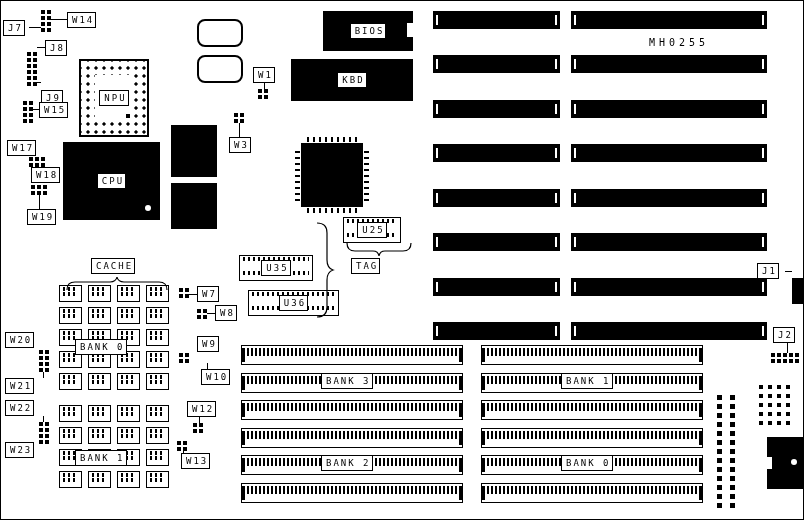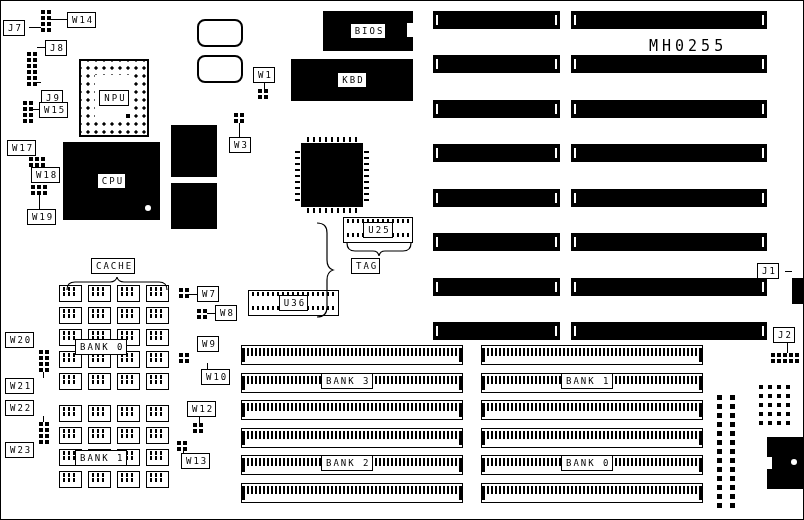--- a/index.html
+++ b/index.html
@@ -8,21 +8,21 @@
   #board{position:relative;width:804px;height:520px;background:#fff;border:1px solid #000;overflow:hidden}
   .blk{position:absolute;background:#000}
   .tag{border:1px solid #000;background:#fff;color:#000;font-size:9px;letter-spacing:2px;line-height:1;
        padding:3px 1px 2px 4px;white-space:nowrap;display:inline-block}
   .lbl{position:absolute;z-index:6}
   .ln{position:absolute;background:#000;z-index:3}
   .slot{position:absolute;height:18px;background:#000}
   .slot::before,.slot::after{content:"";position:absolute;top:4px;width:2px;height:10px;background:#fff}
   .slot::before{left:3px}.slot::after{right:3px}
   .sL{left:432px;width:127px}.sR{left:570px;width:196px}
-  .mh{position:absolute;left:648px;top:36px;font-size:15px;letter-spacing:4px}
+  .mh{position:absolute;left:648px;top:36px;font-size:10px;letter-spacing:4px}
   .chip{position:absolute;background:#000;display:flex;align-items:center;justify-content:center}
   .osc{position:absolute;width:46px;height:28px;border:2px solid #000;border-radius:8px;background:#fff}
   .ticks{border:1px solid #000;background-color:#fff;
     background-image:repeating-linear-gradient(90deg,#000 0,#000 2px,transparent 2px,transparent 5px),
                      repeating-linear-gradient(90deg,#000 0,#000 2px,transparent 2px,transparent 5px);
     background-size:calc(100% - 6px) 4px,calc(100% - 6px) 4px;
     background-position:3px 1px,3px calc(100% - 5px);
     background-repeat:no-repeat,no-repeat}
   .dip{position:absolute;height:26px;display:flex;align-items:center;justify-content:center}
   .cachegrid{position:absolute;width:110px;display:grid;grid-template-columns:repeat(4,1fr);gap:5px 6px;z-index:1}
@@ -110,24 +110,27 @@
   <div class="blk" style="left:170px;top:182px;width:46px;height:46px"></div>
 
   <div id="qfp">
     <div class="fr-t"></div>
     <div class="fr-b"></div>
     <div class="fr-l"></div>
     <div class="fr-r"></div>
     <div class="body"></div>
   </div>
 
+  <div class="dip ticks" style="left:238px;top:254px;width:74px">
+    <span class="tag">U35</span>
+  </div>
   <div class="dip ticks" style="left:247px;top:289px;width:91px">
     <span class="tag">U36</span>
   </div>
-  <div class="dip ticks" style="left:342px;top:216px;width:70px">
+  <div class="dip ticks" style="left:342px;top:216px;width:58px">
     <span class="tag">U25</span>
   </div>
 
   <svg class="brace" style="left:314px;top:220px" width="20" height="98" viewBox="0 0 20 98">
     <path d="M2,2 Q12,2 12,12 L12,39 Q12,47 18,49 Q12,51 12,59 L12,86 Q12,96 2,96" fill="none" stroke="#000" stroke-width="1.2"></path>
   </svg>
   <svg class="brace" style="left:344px;top:242px" width="68" height="14" viewBox="0 0 68 14">
     <path d="M2,0 Q2,8 10,8 L28,8 Q33,8 34,13 Q35,8 40,8 L58,8 Q66,8 66,0" fill="none" stroke="#000" stroke-width="1.2"></path>
   </svg>
   <svg class="brace" style="left:64px;top:276px" width="104" height="14" viewBox="0 0 104 14">

